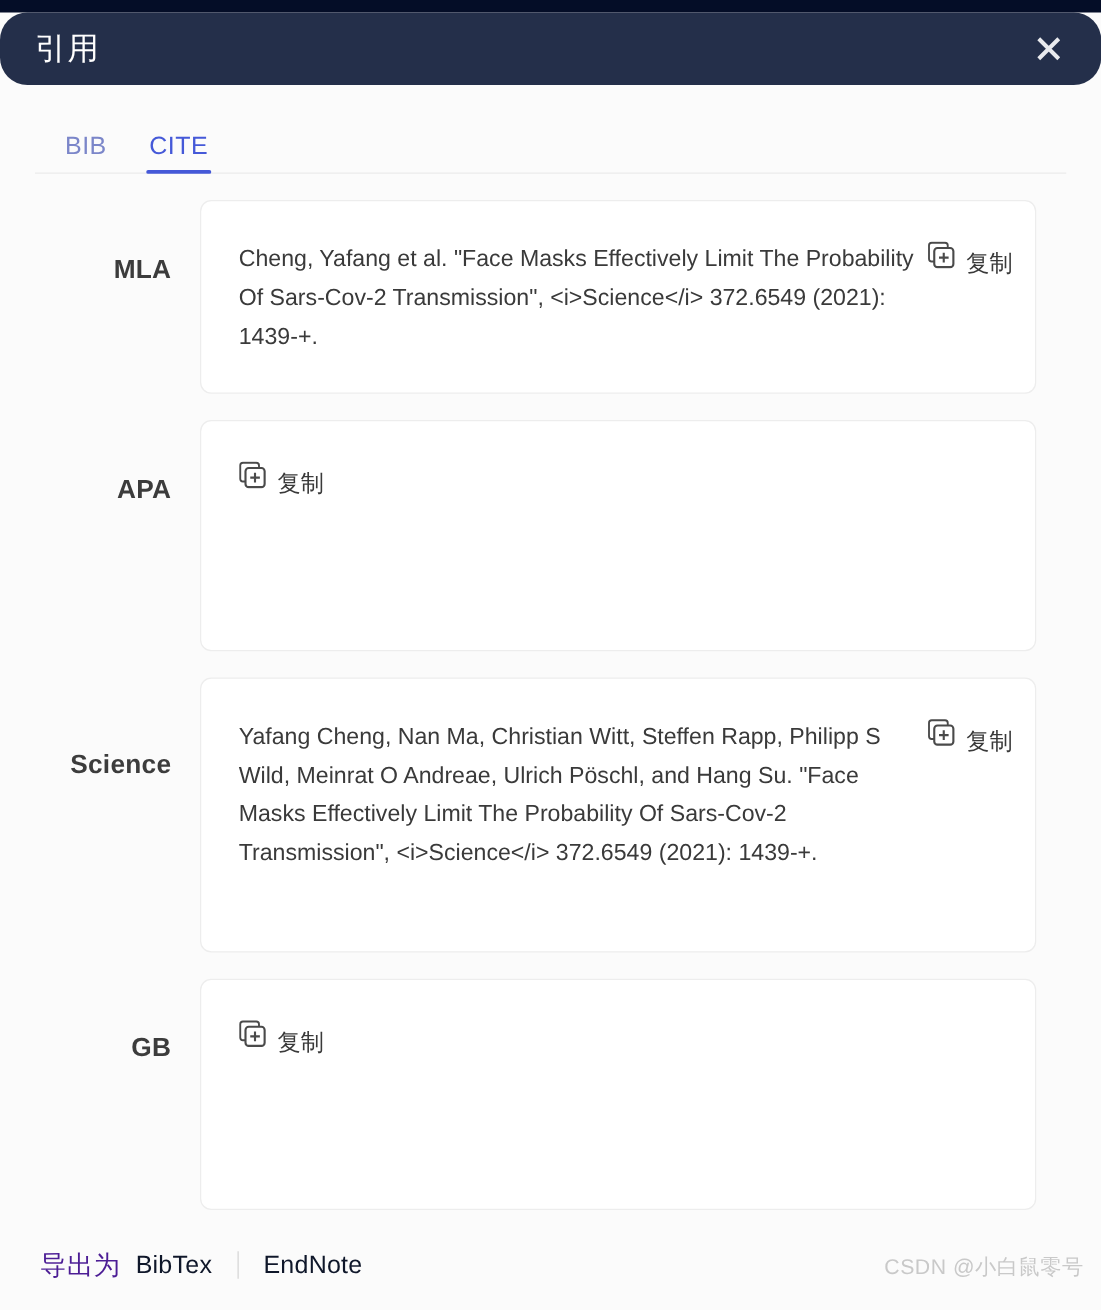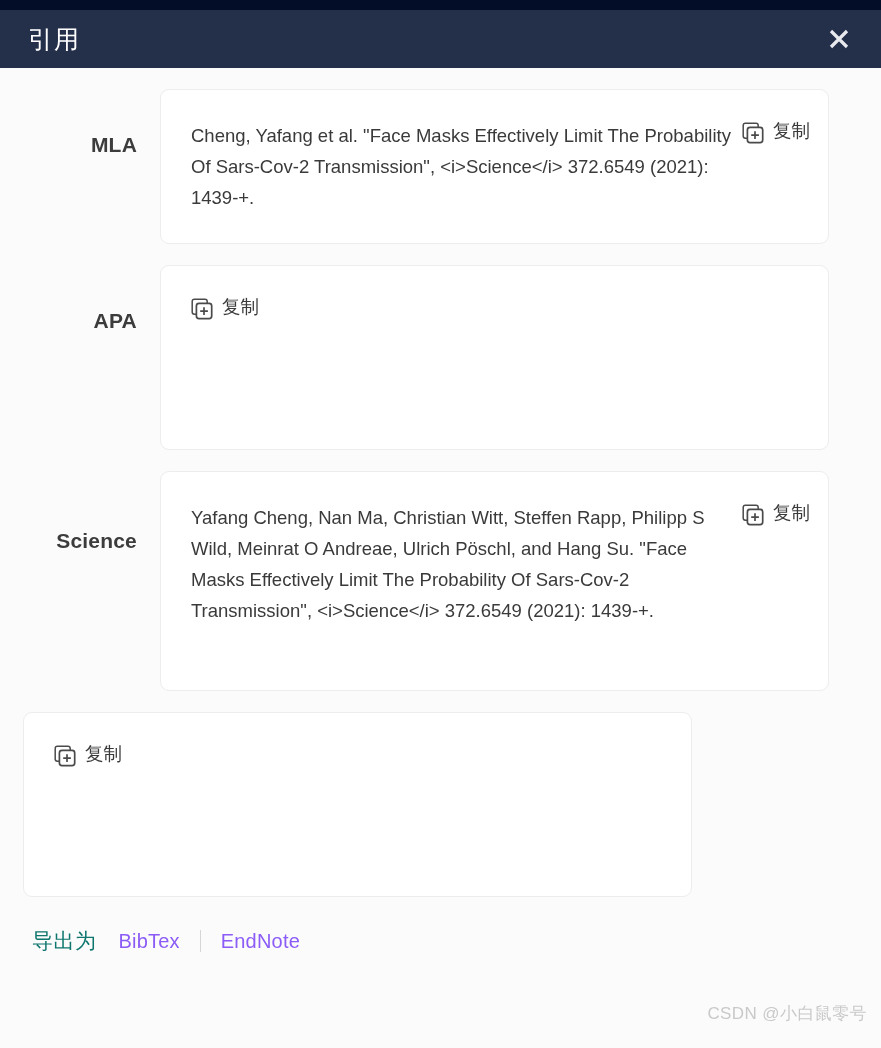--- a/index.html
+++ b/index.html
@@ -21,20 +21,21 @@
     background: #040d27;
   }
   .header {
     height: 58px;
     background: #242f4a;
     display: flex;
     align-items: center;
     justify-content: space-between;
     padding: 0 22px 0 28px;
     box-sizing: border-box;
+    border-radius: 22px;
   }
   .header-title {
     color: #ffffff;
     font-size: 25px;
     letter-spacing: 1px;
     line-height: 1;
     font-weight: 400;
   }
   .close-btn {
     width: 40px;
@@ -126,21 +127,21 @@
     font-size: 18.5px;
     line-height: 31px;
     color: #3a3a3a;
     white-space: pre-wrap;
     word-break: normal;
     padding-right: 10px;
   }
   .copy-btn {
     flex: 0 0 auto;
     display: flex;
-    align-items: flex-start;
+    align-items: flex-end;
     gap: 9px;
     cursor: pointer;
     color: #4a4a4a;
     padding-top: 2px;
   }
   .copy-icon { display: block; }
   .copy-label {
     font-size: 18.5px;
     color: #3a3a3a;
     line-height: 1;
@@ -150,27 +151,27 @@
   
   .footer {
     display: flex;
     align-items: center;
     padding-left: 32px;
     margin-top: 10px;
     height: 46px;
   }
   .footer-label {
     font-size: 21px;
-    color: #0f766e;
-    margin-right: 22px;
+    color: #4c1d95;
+    margin-right: 12px;
     letter-spacing: 0.5px;
   }
   .footer-link {
     font-size: 20px;
-    color: #8b5cf6;
+    color: #0f172a;
     cursor: pointer;
     letter-spacing: 0.2px;
   }
   .footer-sep {
     width: 1px;
     height: 22px;
     background: #d6d6d6;
     margin: 0 20px;
   }
 
@@ -196,20 +197,24 @@
     <span>
       <svg width="30" height="30" viewBox="0 0 30 30" aria-hidden="true">
         <path d="M7 7 L23 23 M23 7 L7 23" stroke="currentColor" stroke-width="3.2" stroke-linecap="butt" fill="none"></path>
       </svg>
     </span>
   </div>
 </div>
 
 <div class="content">
 
+  <div class="tabs">
+    <div class="tab inactive">BIB</div>
+    <div class="tab active">CITE</div>
+  </div>
 
   <div class="rows">
 
     <div class="row">
       <div class="row-label">MLA</div>
       <div class="card" style="min-height:150px">
         <div class="cite-text">Cheng, Yafang et al. "Face Masks Effectively Limit The Probability Of Sars-Cov-2 Transmission", &lt;i&gt;Science&lt;/i&gt; 372.6549 (2021): 1439-+.</div>
         <div class="copy-btn">
           <span class="copy-icon">
             <svg width="22" height="22" viewBox="0 0 22 22" aria-hidden="true">
@@ -250,20 +255,21 @@
               <rect x="5.4" y="5.4" width="15.3" height="15.3" rx="2.6" fill="#ffffff" stroke="#4a4a4a" stroke-width="1.7"></rect>
               <path d="M13 9.2 V17 M9.2 13.1 H16.9" stroke="#4a4a4a" stroke-width="1.7" stroke-linecap="butt"></path>
             </svg>
           </span>
           <span class="copy-label">复制</span>
         </div>
       </div>
     </div>
 
     <div class="row">
+      <div class="row-label">GB</div>
       <div class="card" style="min-height:185px">
         <div class="copy-btn">
           <span class="copy-icon">
             <svg width="22" height="22" viewBox="0 0 22 22" aria-hidden="true">
               <rect x="1.2" y="1.2" width="15" height="15" rx="2.2" fill="none" stroke="#4a4a4a" stroke-width="1.5"></rect>
               <rect x="5.4" y="5.4" width="15.3" height="15.3" rx="2.6" fill="#ffffff" stroke="#4a4a4a" stroke-width="1.7"></rect>
               <path d="M13 9.2 V17 M9.2 13.1 H16.9" stroke="#4a4a4a" stroke-width="1.7" stroke-linecap="butt"></path>
             </svg>
           </span>
           <span class="copy-label">复制</span>

